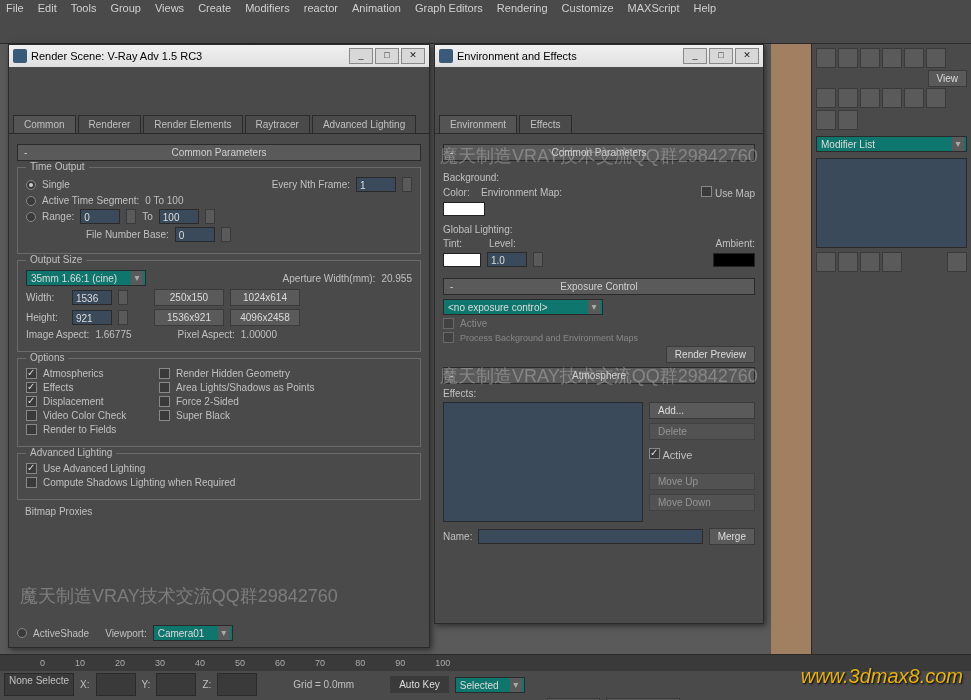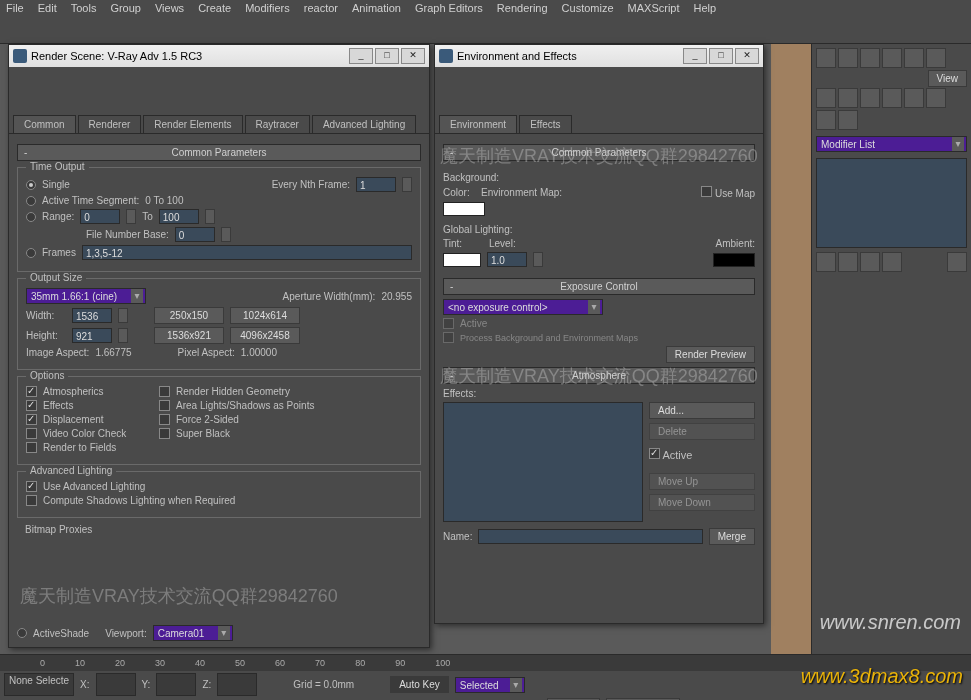--- a/index.html
+++ b/index.html
@@ -23,21 +23,21 @@
 .group-label { position: absolute; top: -7px; left: 8px; background: #4a4a4a; padding: 0 4px; font-size: 10px; color: #c0c0c0; }
 .row { display: flex; align-items: center; gap: 6px; margin: 3px 0; font-size: 10px; }
 .radio { width: 10px; height: 10px; border: 1px solid #888; border-radius: 50%; background: #3a3a3a; display: inline-block; flex-shrink: 0; }
 .radio.sel::after { content: ""; display: block; width: 4px; height: 4px; background: #ccc; border-radius: 50%; margin: 2px; }
 .check { width: 11px; height: 11px; border: 1px solid #888; background: #3a3a3a; display: inline-block; flex-shrink: 0; position: relative; }
 .check.sel::after { content: "✓"; position: absolute; top: -2px; left: 0; font-size: 10px; color: #ddd; }
 .spin { background: #3a4a5a; border: 1px solid #2a2a2a; color: #ddd; padding: 1px 3px; font-size: 10px; display: inline-block; min-width: 40px; height: 15px; line-height: 13px; }
 .spinbtn { width: 10px; height: 15px; background: #5a5a5a; border: 1px solid #3a3a3a; display: inline-block; }
 .btn { background: #5a5a5a; border: 1px solid #3a3a3a; color: #ddd; padding: 2px 8px; font-size: 10px; cursor: default; }
 .btn.wide { width: 70px; text-align: center; }
-.dropdown { background: #4c1d95; border: 1px solid #2a2a2a; color: #ddd; padding: 1px 14px 1px 4px; font-size: 10px; position: relative; height: 16px; line-height: 14px; }
+.dropdown { background: #0f766e; border: 1px solid #2a2a2a; color: #ddd; padding: 1px 14px 1px 4px; font-size: 10px; position: relative; height: 16px; line-height: 14px; }
 .dropdown::after { content: "▾"; position: absolute; right: 2px; top: 0; color: #aaa; background: #5a5a5a; width: 12px; text-align: center; }
 .swatch { width: 42px; height: 14px; border: 1px solid #222; display: inline-block; }
 .mapbtn { background: #5a5a5a; border: 1px solid #3a3a3a; color: #ddd; font-size: 10px; text-align: center; height: 16px; line-height: 14px; }
 .listbox { background: #3a4a5a; border: 1px solid #2a2a2a; }
 .side-panel { position: absolute; right: 0; top: 0; width: 160px; height: 610px; background: #4a4a4a; border-left: 1px solid #2a2a2a; padding: 4px; }
 .side-icons { display: flex; gap: 2px; margin-bottom: 4px; flex-wrap: wrap; }
 .side-icons .ic { width: 20px; height: 20px; background: #5a5a5a; border: 1px solid #3a3a3a; }
 .viewport-strip { position: absolute; right: 160px; top: 0; width: 40px; height: 610px; background: #a08060; }
 .bottom { position: absolute; bottom: 0; left: 0; right: 0; height: 46px; background: #4a4a4a; border-top: 1px solid #2a2a2a; font-size: 10px; color: #c0c0c0; }
 .timeline { height: 16px; background: #3a3a3a; display: flex; align-items: center; padding: 0 40px; gap: 30px; color: #aaa; font-size: 9px; }
@@ -143,25 +143,20 @@
             <span class="spinbtn"></span>
         <span>To</span>
         <span class="spin">100</span>
             <span class="spinbtn"></span>
       </div>
       <div class="row" style="padding-left:60px">
         <span>File Number Base:</span>
         <span class="spin">0</span>
             <span class="spinbtn"></span>
       </div>
-      <div class="row">
-        <span class="radio"></span>
-        <span>Frames</span>
-        <span class="spin" style="flex:1">1,3,5-12</span>
-      </div>
     </div>
 
     <div class="group">
       <div class="group-label">Output Size</div>
       <div class="row">
         <span class="dropdown" style="width:120px">35mm 1.66:1 (cine)</span>
         <span style="margin-left:auto">Aperture Width(mm):</span>
         <span>20.955</span>
       </div>
       <div class="row">
@@ -312,21 +307,20 @@
       <span>Name:</span>
       <span class="spin" style="flex:1"></span>
       <span class="btn">Merge</span>
     </div>
   </div>
 </div>
 
 <div class="watermark" style="top:100px;left:440px">魔天制造VRAY技术交流QQ群29842760</div>
 <div class="watermark" style="top:320px;left:440px">魔天制造VRAY技术交流QQ群29842760</div>
 <div class="watermark" style="top:540px;left:20px">魔天制造VRAY技术交流QQ群29842760</div>
-<div class="watermark" style="bottom:20px;right:10px;color:rgba(255,255,255,.7);font-size:20px;font-style:italic">www.snren.com</div>
 
 </div>
 
 <div class="bottom">
   <div class="timeline">
     <span>0</span>
     <span>10</span>
     <span>20</span>
     <span>30</span>
     <span>40</span>

